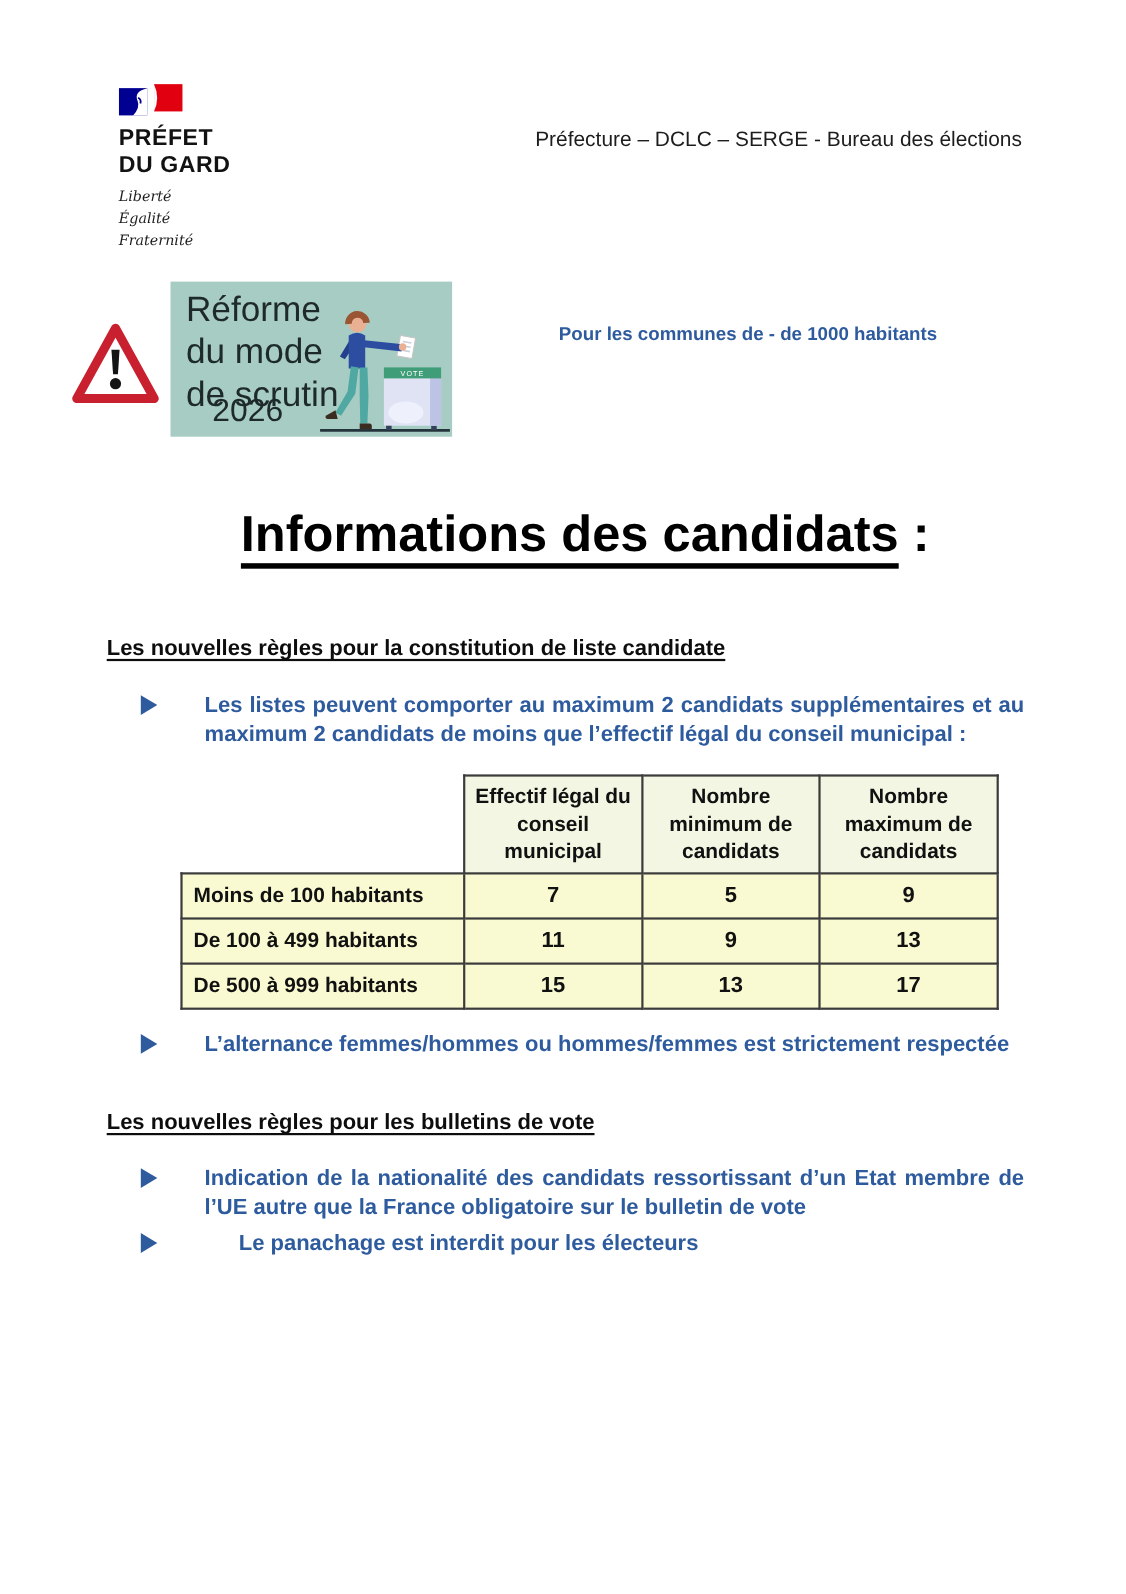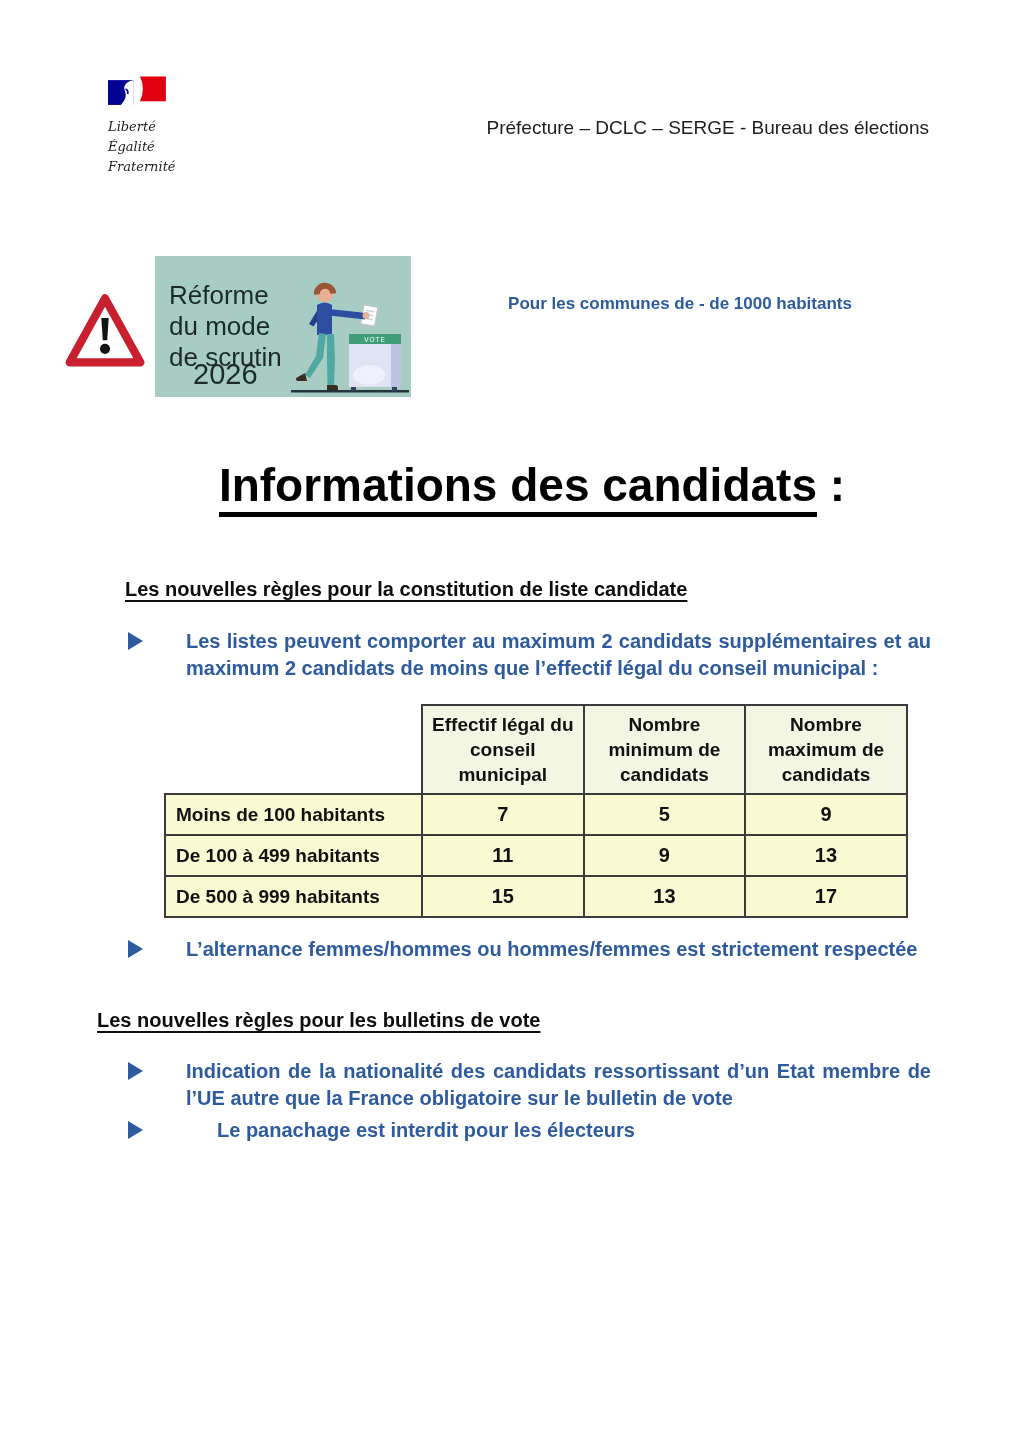--- a/index.html
+++ b/index.html
@@ -23,37 +23,37 @@
   .logo-motto{margin-top:9px;font-family:"DejaVu Serif","Liberation Serif",serif;
     font-style:italic;font-size:13px;line-height:1.55;color:#1c1c1c;}
   .service-line{position:absolute;top:117px;right:95px;font-size:19px;color:#1d1d1d;white-space:nowrap;}
 
   
   .warning-sign{position:absolute;left:64px;top:284px;width:82px;height:96px;}
 
   
   .banner{position:absolute;left:155px;top:256px;width:256px;height:141px;
     background:var(--banner-bg);overflow:hidden;}
-  .banner-title{position:absolute;left:14px;top:24px;font-size:26px;line-height:1.2;color:#1e2a29;}
+  .banner-title{position:absolute;left:14px;top:6px;font-size:32px;line-height:1.2;color:#1e2a29;}
   .banner-year{position:absolute;left:38px;top:102px;font-size:29px;color:#1e2a29;}
   .banner-art{position:absolute;right:0;bottom:0;}
 
   
   .subtitle{position:absolute;left:424px;top:294px;width:512px;text-align:center;
     font-size:17px;font-weight:bold;color:var(--accent-blue);}
 
   
   .main-title{position:absolute;left:0;top:458px;width:100%;text-align:center;
     font-size:46px;font-weight:bold;color:#000;margin-left:20px;}
   .main-title .ul{border-bottom:5px solid #000;padding-bottom:1px;}
 
   
   .section-heading{position:absolute;left:97px;font-size:20px;font-weight:bold;color:#0d0d0d;
     text-decoration:underline;text-decoration-thickness:2px;text-underline-offset:4px;}
-  .sh1{top:578px;margin-left:28px;}
+  .sh1{top:578px;}
   .sh2{top:1009px;}
 
   
   .bullet{position:absolute;left:128px;width:803px;display:flex;align-items:flex-start;}
   .b1{top:628px;}
   .b2{top:936px;}
   .b3{top:1058px;justify-content:center;}
   .b4{top:1117px;gap:31px;}
   .arrow{width:0;height:0;flex:none;margin:4px 15px 0 0;
     border-left:15px solid var(--accent-blue);
@@ -80,20 +80,24 @@
 <div class="page">
 
   <div class="logo-block">
     <svg class="logo-flag" width="62" height="32" viewBox="0 0 60 30" aria-hidden="true">
       <rect x="0" y="3.5" width="25" height="24" fill="#000091"></rect>
       <path d="M25 27.5 L25 3.5 Q13 6.5 16.5 14.5 Q19 20.5 12.5 27.5 Z" fill="#ffffff"></path>
       <path d="M17 12 q3 1.5 2 5" stroke="#000091" stroke-width="1.6" fill="none"></path>
       <rect x="31" y="0" width="25" height="24" fill="#e1000f"></rect>
       <path d="M31 0 v24 q5.5 -12 0 -24 z" fill="#ffffff"></path>
     </svg>
+    <div class="logo-name">
+      <div>PRÉFET</div>
+      <div>DU GARD</div>
+    </div>
     <div class="logo-motto">
       <div>Liberté</div>
       <div>Égalité</div>
       <div>Fraternité</div>
     </div>
   </div>
 
   <div class="service-line">Préfecture – DCLC – SERGE - Bureau des élections</div>
 
   <svg class="warning-sign" viewBox="0 0 100 100" aria-hidden="true">

